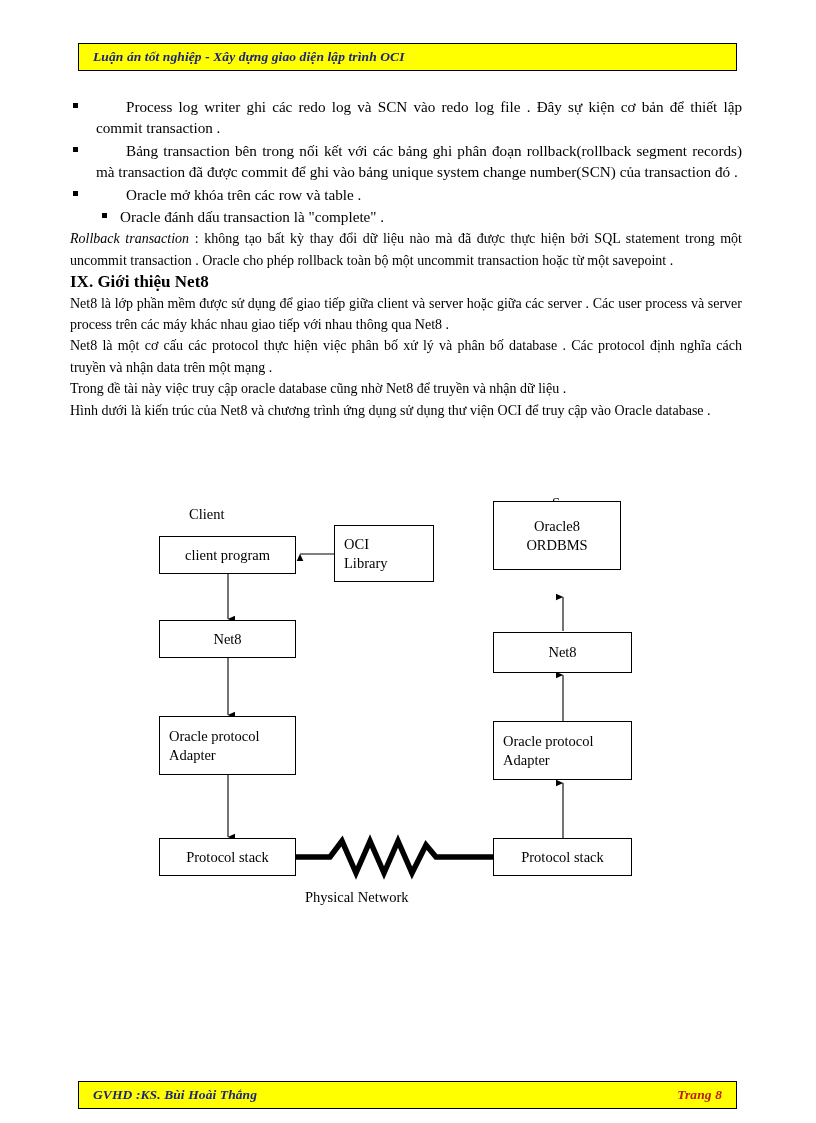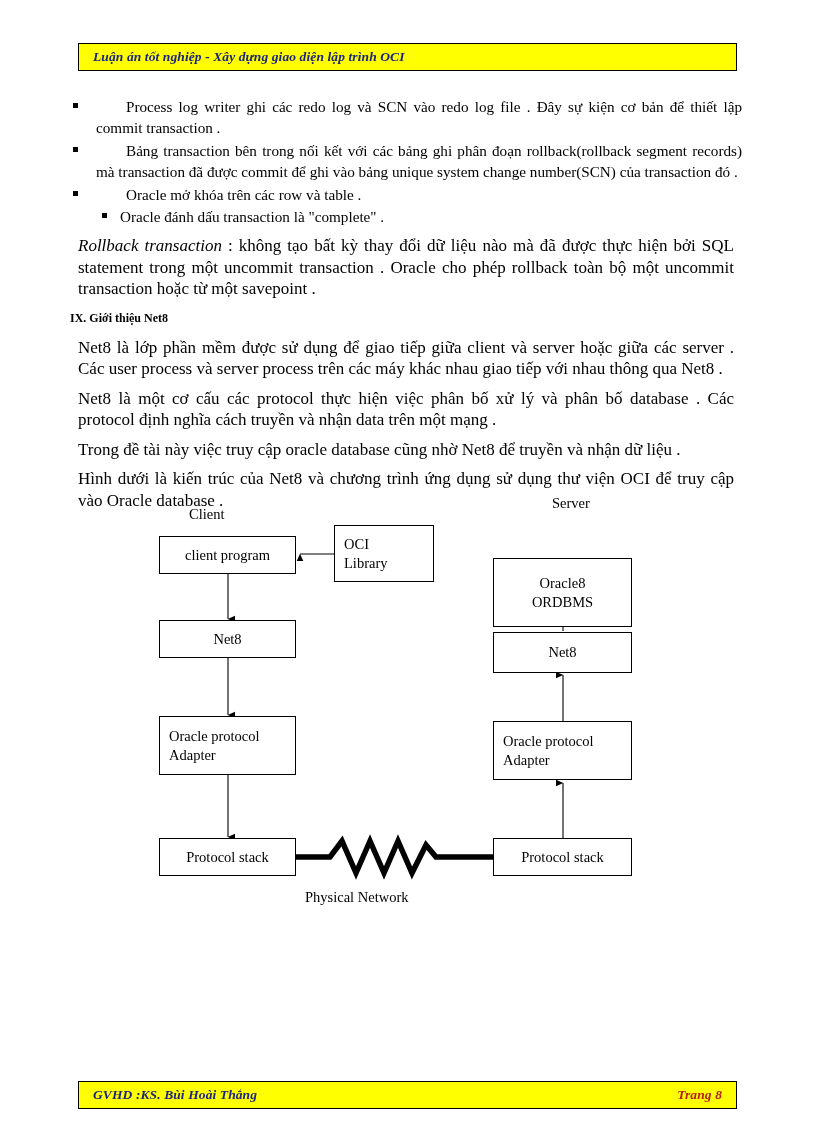--- a/index.html
+++ b/index.html
@@ -76,27 +76,27 @@
   .para {
     font-size: 15.2px;
     line-height: 21.4px;
     text-align: justify;
     text-justify: inter-word;
     margin: 0;
   }
   .para.first-indent { text-indent: 30px; }
   .para.nojust { text-align: left; }
   .plain {
-    font-size: 17px;
+    font-size: 14px;
     line-height: 21.4px;
     text-align: justify;
-    margin: 8px;
+    margin: 0;
   }
   .heading {
-    font-size: 12px;
+    font-size: 17px;
     line-height: 21.4px;
     font-weight: bold;
     margin: 0;
   }
   .ital { font-style: italic; }
 
   
   .diagram {
     position: absolute;
     left: 0;
@@ -217,21 +217,21 @@
 
     <div class="dbox left" style="left:159px; top:716px; width:137px; height:59px;">
       <span>Oracle protocol</span>
       <span>Adapter</span>
     </div>
 
     <div class="dbox center" style="left:159px; top:838px; width:137px; height:38px;">
       <span>Protocol stack</span>
     </div>
 
-    <div class="dbox center" style="left:493px; top:558px; width:139px; height:69px;">
+    <div class="dbox center" style="left:493px; top:501px; width:128px; height:69px;">
       <span>Oracle8</span>
       <span>ORDBMS</span>
     </div>
 
     <div class="dbox center" style="left:493px; top:632px; width:139px; height:41px;">
       <span>Net8</span>
     </div>
 
     <div class="dbox left" style="left:493px; top:721px; width:139px; height:59px;">
       <span>Oracle protocol</span>

